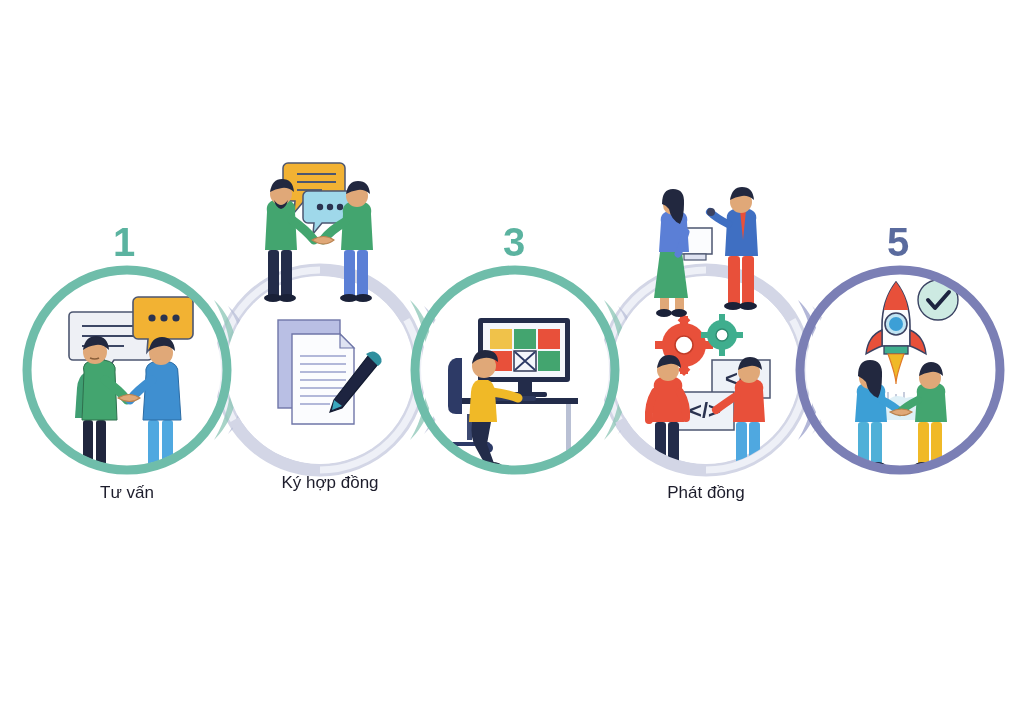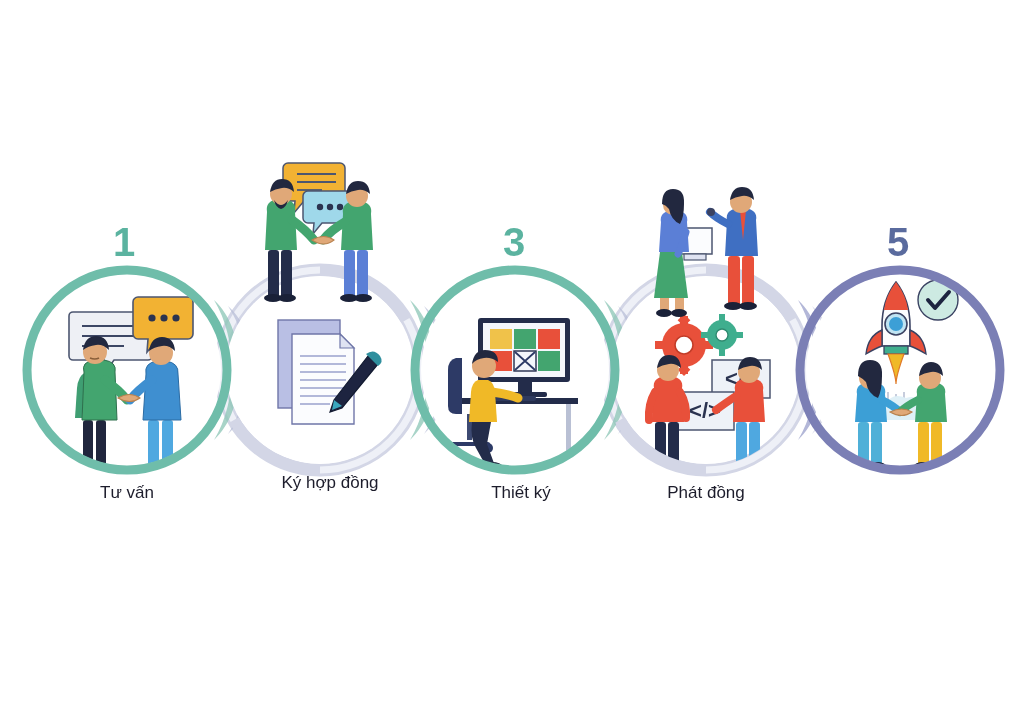--- a/index.html
+++ b/index.html
@@ -367,16 +367,15 @@
       </g>
     </g>
   </svg>
 
   <div class="numlabel" style="left:113px;top:222px;color:#5bb3a0;">1</div>
   <div class="numlabel" style="left:503px;top:222px;color:#5bb3a0;">3</div>
   <div class="numlabel" style="left:887px;top:222px;color:#5a6b9e;">5</div>
 
   <div class="steplabel" style="left:27px;top:484px;width:200px;">Tư vấn</div>
   <div class="steplabel" style="left:230px;top:474px;width:200px;">Ký hợp đồng</div>
-  <div class="steplabel" style="left:421px;top:484px;width:200px;">Thiết ký</div>
   <div class="steplabel" style="left:606px;top:484px;width:200px;">Phát đồng</div>
 
 </div>
 
 </body></html>

